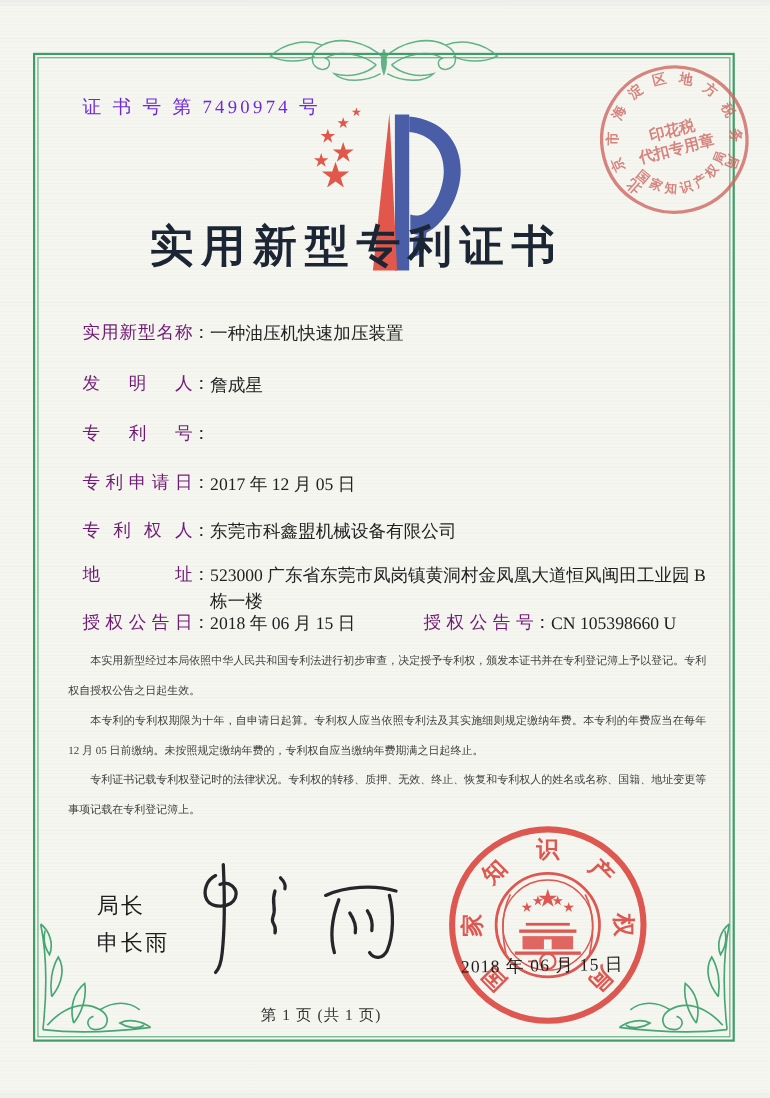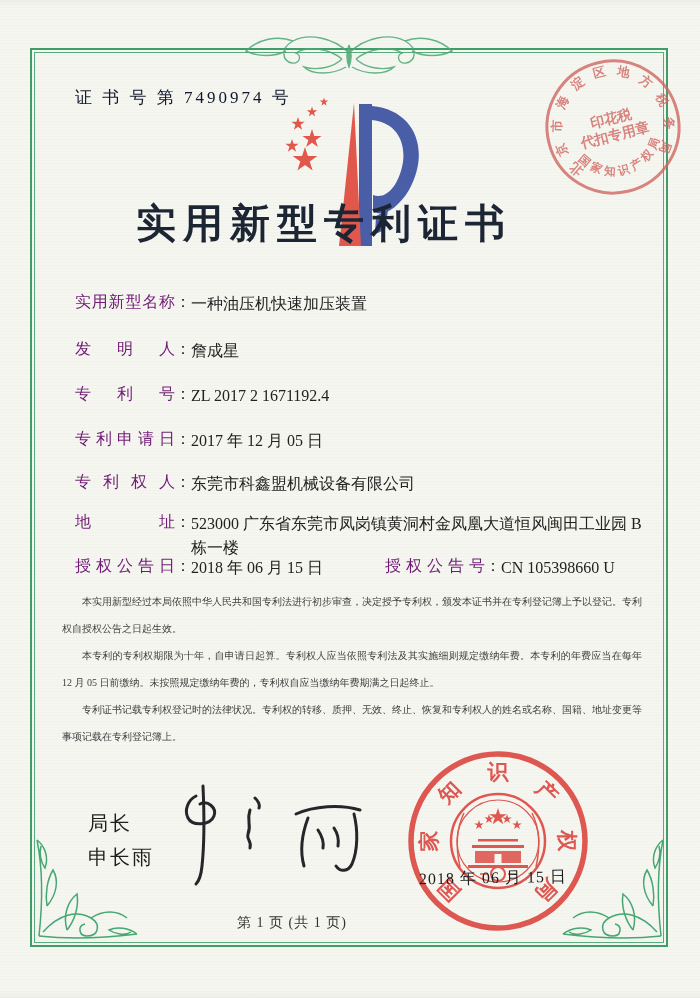--- a/index.html
+++ b/index.html
@@ -15,21 +15,21 @@
   }
   .frame {
     position:absolute; left:30px; top:48px; width:638px; height:899px;
     border:2px solid #3f9e68;
   }
   .frame::after {
     content:""; position:absolute; inset:2px; border:1px solid #58ab7c;
   }
   .cert-no {
     position:absolute; left:75px; top:86px;
-    font-size:17px; letter-spacing:3px; color:#0f172a;
+    font-size:17px; letter-spacing:3px; color:#6d28d9;
   }
   .logo { position:absolute; left:281px; top:98px; }
   .title {
     position:absolute; left:0; top:196px; width:648px; text-align:center;
     font-size:40px; font-weight:600; letter-spacing:7px; color:#1c2533;
   }
   .fields { position:absolute; left:75px; top:290px; width:575px; font-size:16px; }
   .frow { position:absolute; left:0; display:flex; align-items:flex-start; }
   .flabel {
     display:inline-block; width:100px; text-align:justify; text-align-last:justify;
@@ -126,21 +126,20 @@
     <span class="fvalue">一种油压机快速加压装置</span>
   </div>
   <div class="frow" style="top:49px">
     <span class="flabel">发明人</span>
     <span class="fcolon">：</span>
     <span class="fvalue">詹成星</span>
   </div>
   <div class="frow" style="top:94px">
     <span class="flabel">专利号</span>
     <span class="fcolon">：</span>
-    <span class="fvalue">ZL 2017 2 1671192.4</span>
   </div>
   <div class="frow" style="top:139px">
     <span class="flabel">专利申请日</span>
     <span class="fcolon">：</span>
     <span class="fvalue">2017 年 12 月 05 日</span>
   </div>
   <div class="frow" style="top:182px">
     <span class="flabel">专利权人</span>
     <span class="fcolon">：</span>
     <span class="fvalue">东莞市科鑫盟机械设备有限公司</span>

